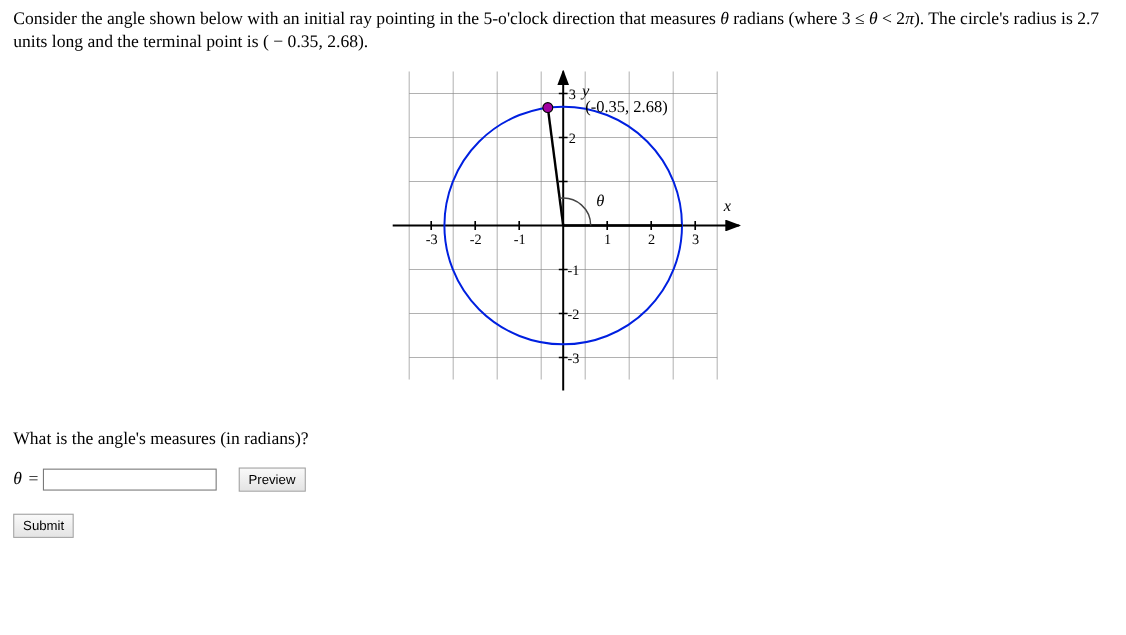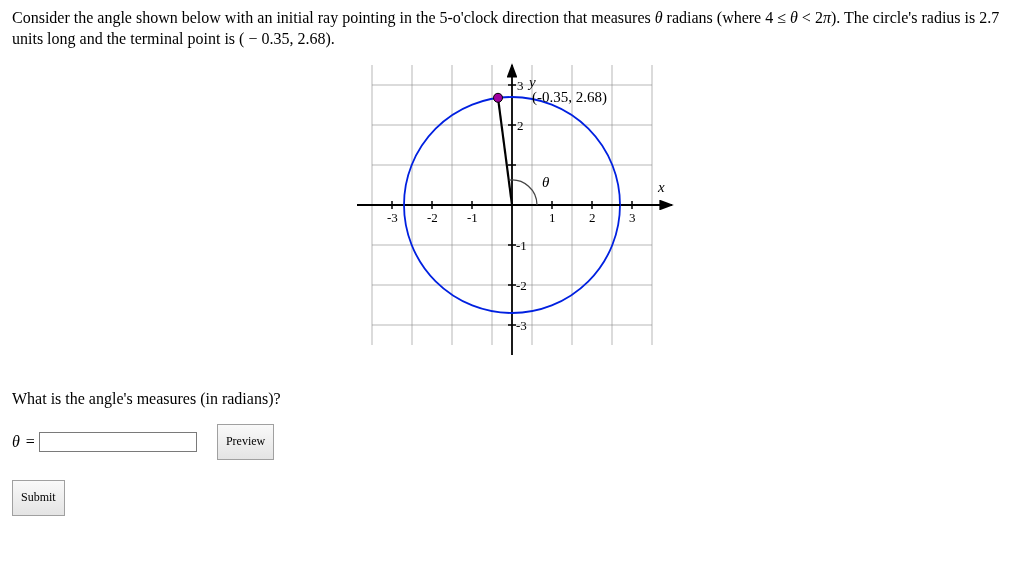--- a/index.html
+++ b/index.html
@@ -40,28 +40,28 @@
     }
     .answer-input {
       width: 158px;
       height: 20px;
       border: 1px solid #7a7a7a;
       padding: 1px 3px;
       font-size: 13px;
       font-family: Arial, sans-serif;
     }
     .preview-button, .submit-button {
-      font-family: Liberation Serif, serif;
+      font-family: Liberation Sans, sans-serif;
       font-size: 12px;
       padding: 2px 8px;
       background: linear-gradient(#f9f9f9, #e4e4e4);
       border: 1px solid #a0a0a0;
       border-radius: 0;
       cursor: pointer;
-      height: 36px;
+      height: 22px;
     }
     .preview-button {
       margin-left: 16px;
     }
     .submit-button {
       margin-left: 0;
     }
     .submit-container {
       margin-top: 8px;
     }
@@ -70,21 +70,21 @@
     }
     .axis-label {
       font-family: 'Times New Roman', serif;
       font-size: 13px;
     }
   </style>
 </head>
 <body>
 
 <div class="problem-text">
-  <span>Consider the angle shown below with an initial ray pointing in the 5-o'clock direction that measures </span><span class="mathit">θ</span><span> radians (where 4 ≤ </span><span class="mathit">θ</span><span> &lt; 2</span><span class="mathit">π</span><span>). The circle's radius is 2.7 units long and the terminal point is ( − 0.35, 2.68).</span>
+  <span>Consider the angle shown below with an initial ray pointing in the 5-o'clock direction that measures </span><span class="mathit">θ</span><span> radians (where 3 ≤ </span><span class="mathit">θ</span><span> &lt; 2</span><span class="mathit">π</span><span>). The circle's radius is 2.7 units long and the terminal point is ( − 0.35, 2.68).</span>
 </div>
 
 <div class="graph-container">
   <svg class="graph-svg" width="360" height="310" viewBox="0 0 360 310">
 
     <defs>
       <marker id="arrowhead" markerWidth="8" markerHeight="6" refX="7" refY="3" orient="auto">
         <polygon points="0 0, 8 3, 0 6" fill="#000"></polygon>
       </marker>
     </defs>

